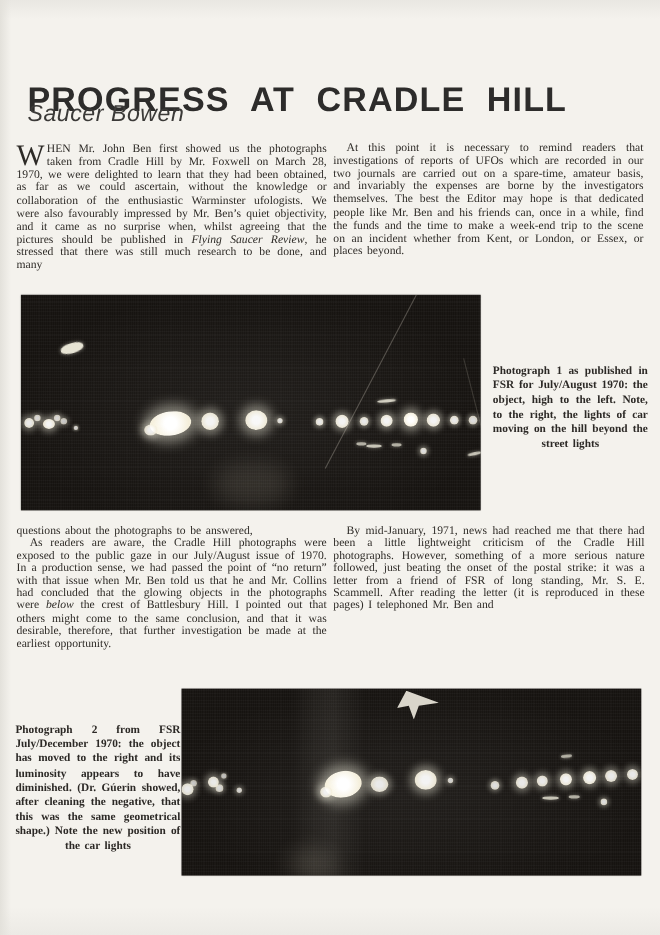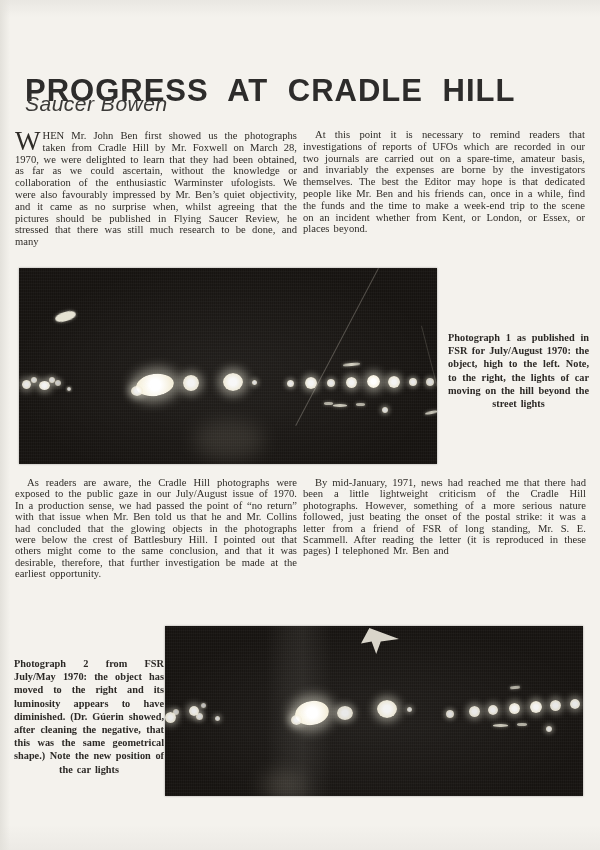--- a/index.html
+++ b/index.html
@@ -25,21 +25,21 @@
   .col p{margin:0;}
   .col p.indent{text-indent:12px;}
   #col1-top{left:15px;top:130px;width:282px;}
   #col2-top{left:303px;top:129px;width:282px;}
   #col1-mid{left:15px;top:477px;width:282px;line-height:11.4px;}
   #col2-mid{left:303px;top:477px;width:283px;line-height:11.4px;}
   .dropcap{
     float:left;font-size:27px;line-height:21px;padding:1px 2px 0 0;
     font-weight:normal;
   }
-  .ital{}
+  .ital{font-style:italic;}
   .photo{
     position:absolute;overflow:hidden;
     background:
       radial-gradient(ellipse at 50% 55%, rgba(255,255,255,0.05), rgba(0,0,0,0) 75%),
       repeating-linear-gradient(0deg, rgba(255,255,255,0.025) 0 1px, rgba(0,0,0,0) 1px 3px),
       repeating-linear-gradient(90deg, rgba(255,255,255,0.02) 0 1px, rgba(0,0,0,0) 1px 2px),
       #161310;
     box-shadow:0 0 2px rgba(0,0,0,0.35);
   }
   #photo1{left:19px;top:268px;width:418px;height:196px;}
@@ -111,20 +111,21 @@
     <div class="streak" style="left: 337px; top: 135px; width: 9px; height: 3px; opacity: 0.7; transform: rotate(0deg); box-shadow: rgba(255, 252, 235, 0.3) 0px 0px 3px 1px;"></div>
     <div class="streak" style="left: 406px; top: 143px; width: 13px; height: 3px; opacity: 0.8; transform: rotate(-12deg); box-shadow: rgba(255, 252, 235, 0.3) 0px 0px 3px 1px;"></div>
     <div class="scratch" style="left: 359px; top: 0px; width: 1.3px; height: 178.474px; opacity: 0.5; transform: rotate(27.7137deg);"></div>
     <div class="scratch" style="left: 402px; top: 58px; width: 1px; height: 76.4003px; opacity: 0.3; transform: rotate(-14.4deg);"></div>
     <div class="glow" style="left: 175px; top: 152px; width: 70px; height: 40px; opacity: 0.1;"></div>
   </div>
 
 <div class="caption" id="caption1">Photograph 1 as published in FSR for July/August 1970: the object, high to the left. Note, to the right, the lights of car moving on the hill beyond the street lights</div>
 
 <div class="col" id="col1-mid">
+  <p>questions about the photographs to be answered,</p>
   <p class="indent"><span>As readers are aware, the Cradle Hill photographs were exposed to the public gaze in our July/August issue of 1970. In a production sense, we had passed the point of “no return” with that issue when Mr. Ben told us that he and Mr. Collins had concluded that the glowing objects in the photographs were </span><span class="ital">below</span><span> the crest of Battlesbury Hill. I pointed out that others might come to the same conclusion, and that it was desirable, therefore, that further investigation be made at the earliest opportunity.</span></p>
 </div>
 
 <div class="col" id="col2-mid">
   <p class="indent">By mid-January, 1971, news had reached me that there had been a little lightweight criticism of the Cradle Hill photographs. However, something of a more serious nature followed, just beating the onset of the postal strike: it was a letter from a friend of FSR of long standing, Mr. S. E. Scammell. After reading the letter (it is reproduced in these pages) I telephoned Mr. Ben and</p>
 </div>
 
 <div class="photo" id="photo2">
   <div class="band"></div>
   <div class="arrow"></div>
@@ -146,13 +147,13 @@
     <div class="light" style="left: 365px; top: 75px; width: 12px; height: 12px; opacity: 0.95; box-shadow: rgba(255, 252, 235, 0.427) 0px 0px 6px 3px;"></div>
     <div class="light" style="left: 385px; top: 74px; width: 11px; height: 11px; opacity: 0.9; box-shadow: rgba(255, 252, 235, 0.404) 0px 0px 6px 3px;"></div>
     <div class="light" style="left: 405px; top: 73px; width: 10px; height: 10px; opacity: 0.9; box-shadow: rgba(255, 252, 235, 0.404) 0px 0px 6px 3px;"></div>
     <div class="light" style="left: 381px; top: 100px; width: 6px; height: 6px; opacity: 0.85; box-shadow: rgba(255, 252, 235, 0.384) 0px 0px 4px 2px;"></div>
     <div class="streak" style="left: 345px; top: 60px; width: 10px; height: 3px; opacity: 0.7; transform: rotate(-5deg); box-shadow: rgba(255, 252, 235, 0.3) 0px 0px 3px 1px;"></div>
     <div class="streak" style="left: 328px; top: 98px; width: 15px; height: 3px; opacity: 0.8; transform: rotate(0deg); box-shadow: rgba(255, 252, 235, 0.3) 0px 0px 3px 1px;"></div>
     <div class="streak" style="left: 352px; top: 97px; width: 10px; height: 3px; opacity: 0.7; transform: rotate(0deg); box-shadow: rgba(255, 252, 235, 0.3) 0px 0px 3px 1px;"></div>
     <div class="glow" style="left: 95px; top: 145px; width: 45px; height: 28px; opacity: 0.12;"></div>
   </div>
 
-<div class="caption" id="caption2">Photograph 2 from FSR July/May 1970: the object has moved to the right and its luminosity appears to have diminished. (Dr. Gúerin showed, after cleaning the negative, that this was the same geometrical shape.) Note the new position of the car lights</div>
+<div class="caption" id="caption2">Photograph 2 from FSR July/December 1970: the object has moved to the right and its luminosity appears to have diminished. (Dr. Gúerin showed, after cleaning the negative, that this was the same geometrical shape.) Note the new position of the car lights</div>
 
 </body></html>

